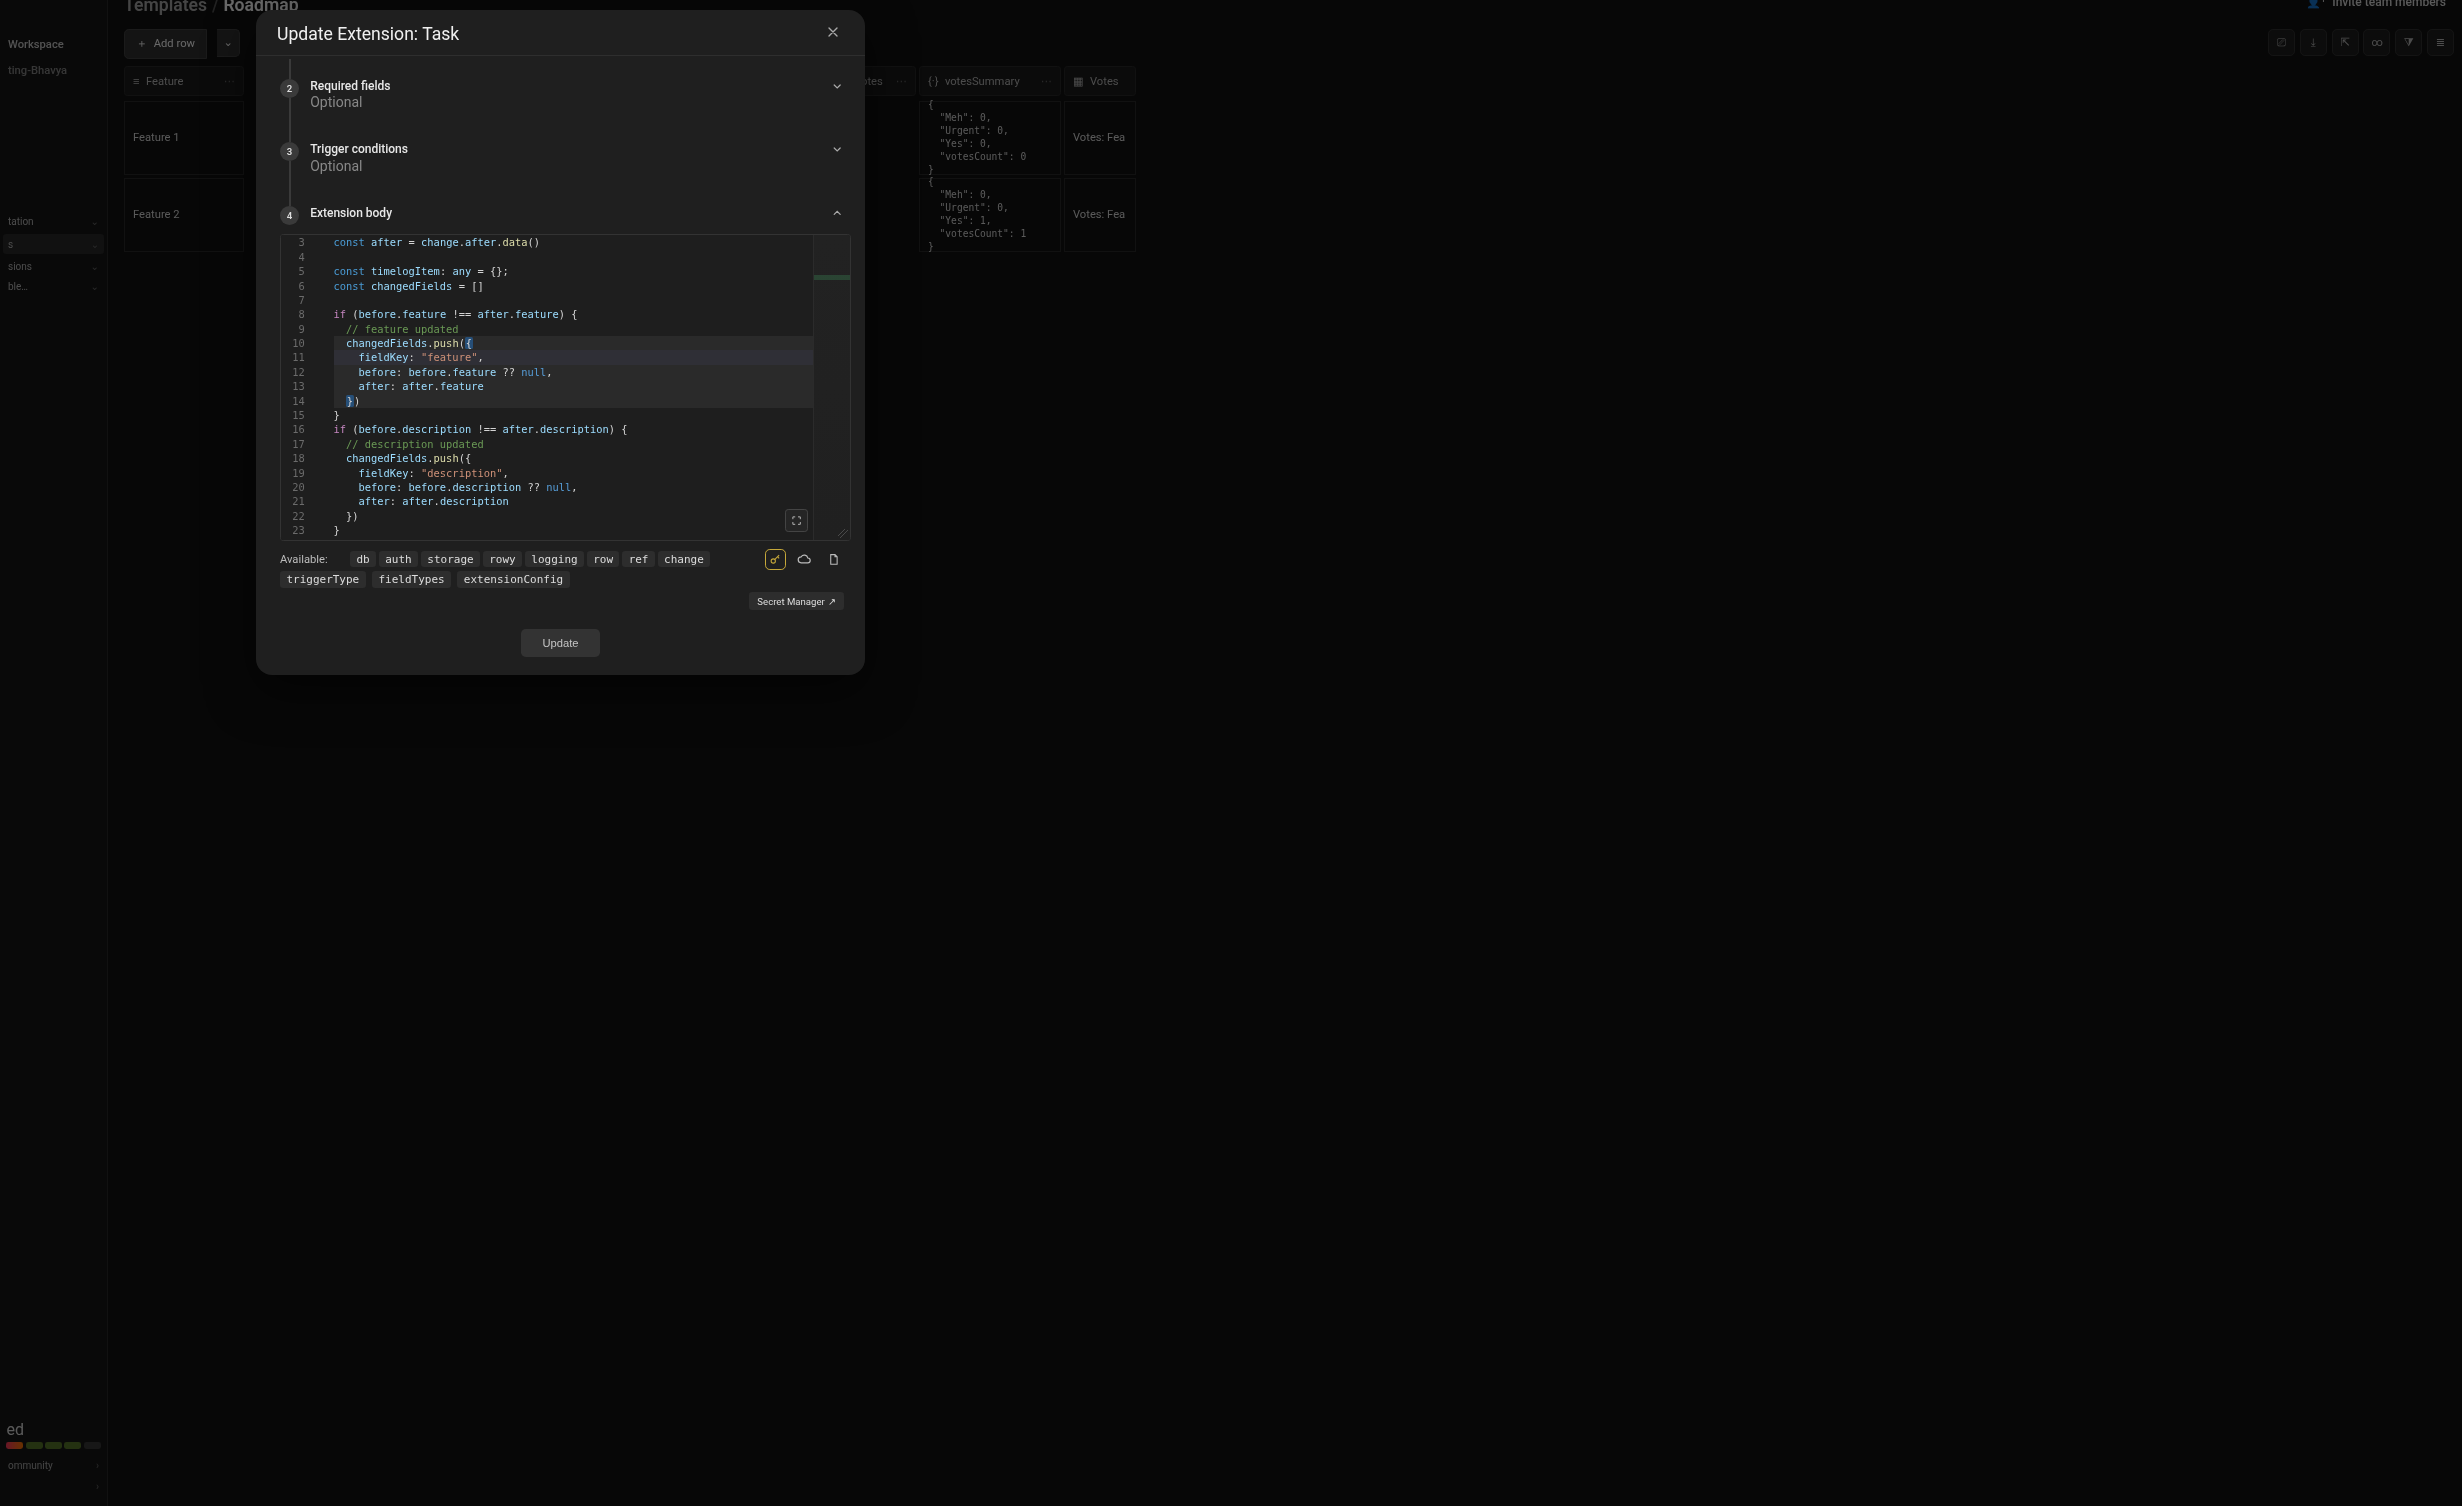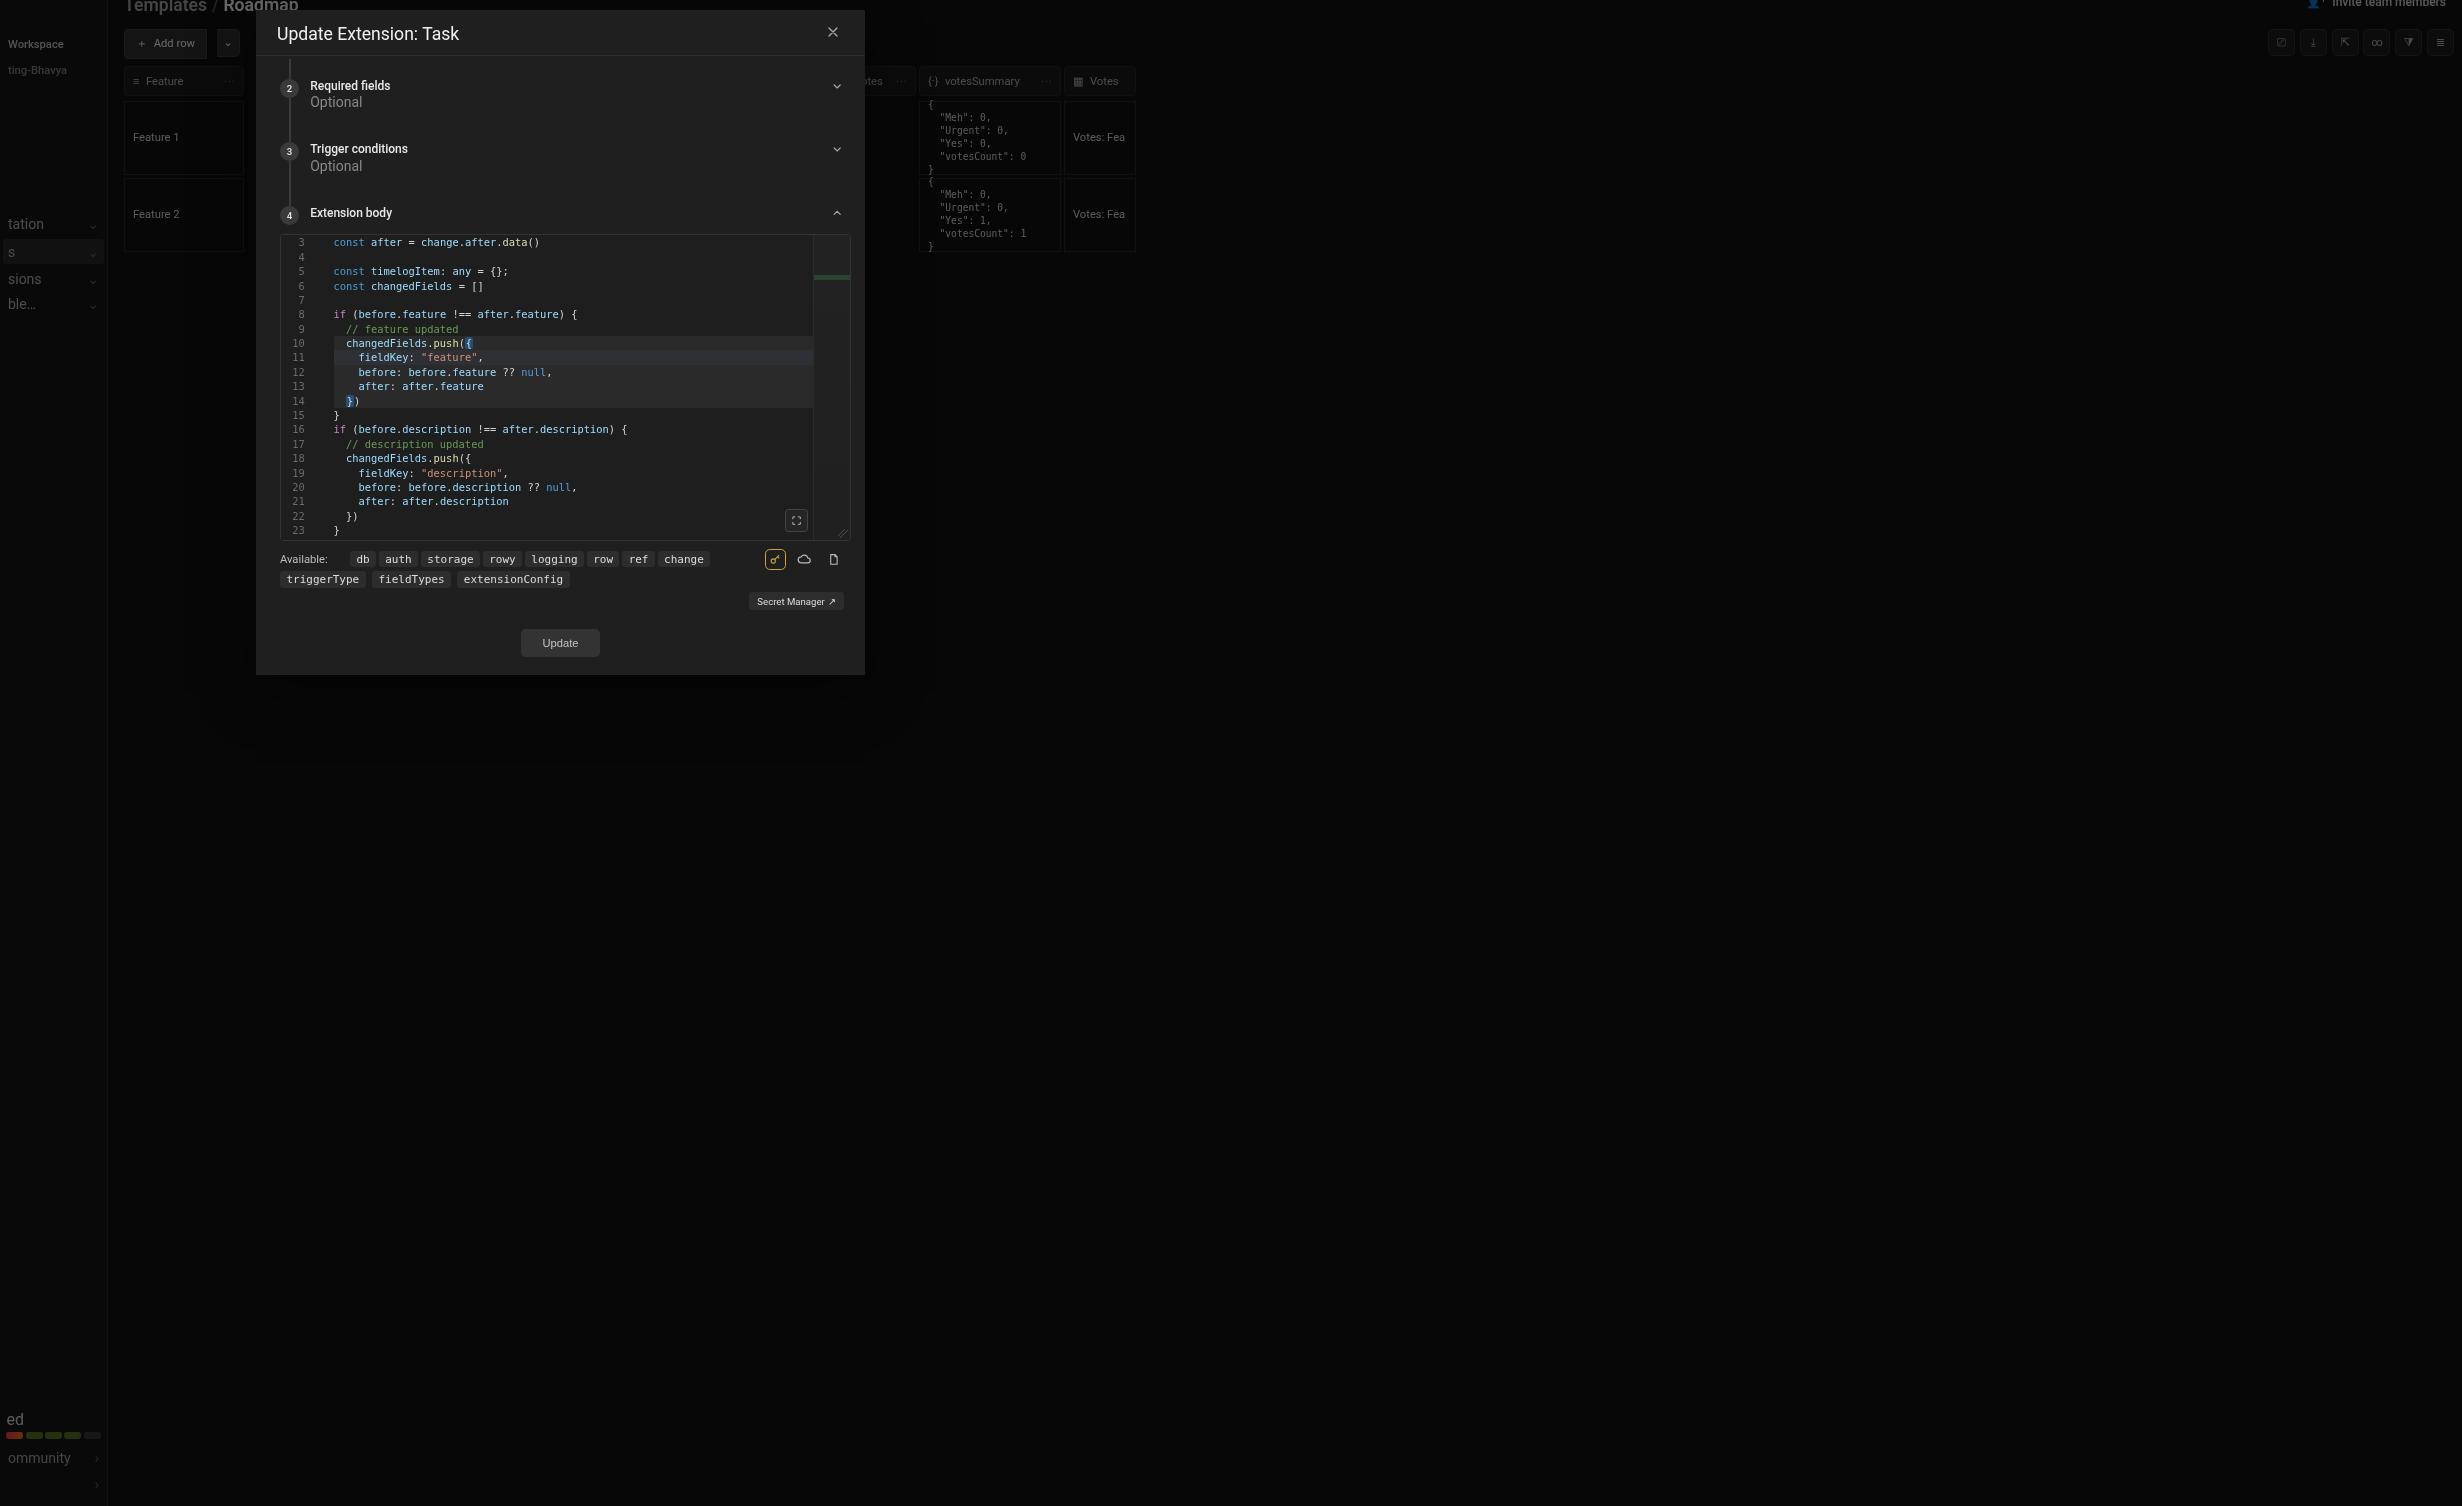--- a/index.html
+++ b/index.html
@@ -15,42 +15,42 @@
   .add-row-caret { position: absolute; left: 217px; top: 29px; background: #333; border: 0.8px solid #444; border-left: none; border-radius: 0 4.8px 4.8px 0; padding: 6.4px 6.4px; color: #fff; }
 
   .invite-btn { position: absolute; right: 16px; top: -4.8px; display: inline-flex; gap: 6.4px; align-items: center; color: #ddd; font-size: 12px; font-weight: 500; }
 
   .toolbar-icons { position: absolute; right: 8px; top: 29px; display: flex; gap: 4.8px; }
   .toolbar-icons span { width: 27px; height: 27px; border: 0.8px solid #333; border-radius: 4.8px; display: flex; align-items: center; justify-content: center; color: #bbb; background: #1e1e1e; }
 
   .sidebar { position: absolute; left: 0; top: 0; bottom: 0; width: 108px; background: #181818; border-right: 0.8px solid #2a2a2a; padding-top: 32px; }
   .ws-name { padding: 6.4px 8px; color: #ccc; font-weight: 500; font-size: 11.2px; }
   .side-items { margin-top: 128px; }
-  .side-item { display: flex; align-items: center; justify-content: space-between; padding: 4.8px 8px; color: #bbb; font-size: 14px; }
+  .side-item { display: flex; align-items: center; justify-content: space-between; padding: 4.8px 8px; color: #bbb; font-size: 10px; }
   .side-item.active { background: #2a2a2a; border-radius: 3.2px; margin: 1.6px 3.2px; padding: 4.8px 4.8px; }
   .side-item .chev { color: #666; }
   .side-bottom { position: absolute; bottom: 9.6px; left: 0; right: 0; }
   .side-bottom .side-item { color: #aaa; }
   .prog-box { margin: 3.2px 6.4px 6.4px; }
   .prog-bars { display: flex; gap: 2.4px; }
   .prog-bars i { flex:1; height: 6.4px; border-radius: 2.4px; background: #3a3a3a; }
   .prog-bars i.hot { background: linear-gradient(90deg,#ff3860,#ff7a00); }
   .prog-bars i.warm { background: #5a7a2a; }
 
   .grid-area { position: absolute; left: 124px; right: 0; top: 66px; bottom: 0; }
   .col-hdr { position: absolute; top: 0; height: 30px; display: flex; align-items: center; gap: 6.4px; color: #bbb; border: 0.8px solid #2a2a2a; background: #1c1c1c; padding: 0 8px; border-radius: 3.2px; }
   .col-hdr .dots { color: #666; margin-left: auto; }
 
   .cell { position: absolute; display: flex; align-items: center; padding: 0 8px; color: #ddd; border: 0.8px solid #2a2a2a; font-family: ui-monospace, Menlo, monospace; font-size: 9.6px; line-height: 1.35; }
   .cell.label { font-family: inherit; font-size: 11.2px; }
 
   .dim-overlay { position: absolute; inset: 0; background: rgba(0,0,0,0.55); }
 
   
-  .modal { position: absolute; left: 256px; top: 9.6px; width: 609px; height: 665px; background: #1f1f1f; border-radius: 0; box-shadow: 0 16px 48px rgba(0,0,0,0.5); display: flex; flex-direction: column; overflow: hidden; }
+  .modal { position: absolute; left: 256px; top: 9.6px; width: 609px; height: 665px; background: #1f1f1f; border-radius: 16px; box-shadow: 0 16px 48px rgba(0,0,0,0.5); display: flex; flex-direction: column; overflow: hidden; }
 
   .modal-hdr { display: flex; align-items: center; justify-content: space-between; padding: 14.4px 21px 11.2px; border-bottom: 0.8px solid #2e2e2e; }
   .modal-title { font-size: 17.6px; font-weight: 400; color: #f0f0f0; }
   .modal-close { width: 19px; height: 19px; color: #aaa; cursor: pointer; }
 
   .modal-body { flex: 1; overflow: hidden; display: flex; flex-direction: column; padding-top: 3.2px; }
 
   .step { display: flex; align-items: flex-start; gap: 11.2px; padding: 8px 21px 8px 24px; position: relative; }
   .step .num { width: 19px; height: 19px; border-radius: 50%; background: #3a3a3a; color: #ddd; display: flex; align-items: center; justify-content: center; font-size: 9.6px; font-weight: 600; flex-shrink: 0; }
   .step .lbls { flex: 1; }

